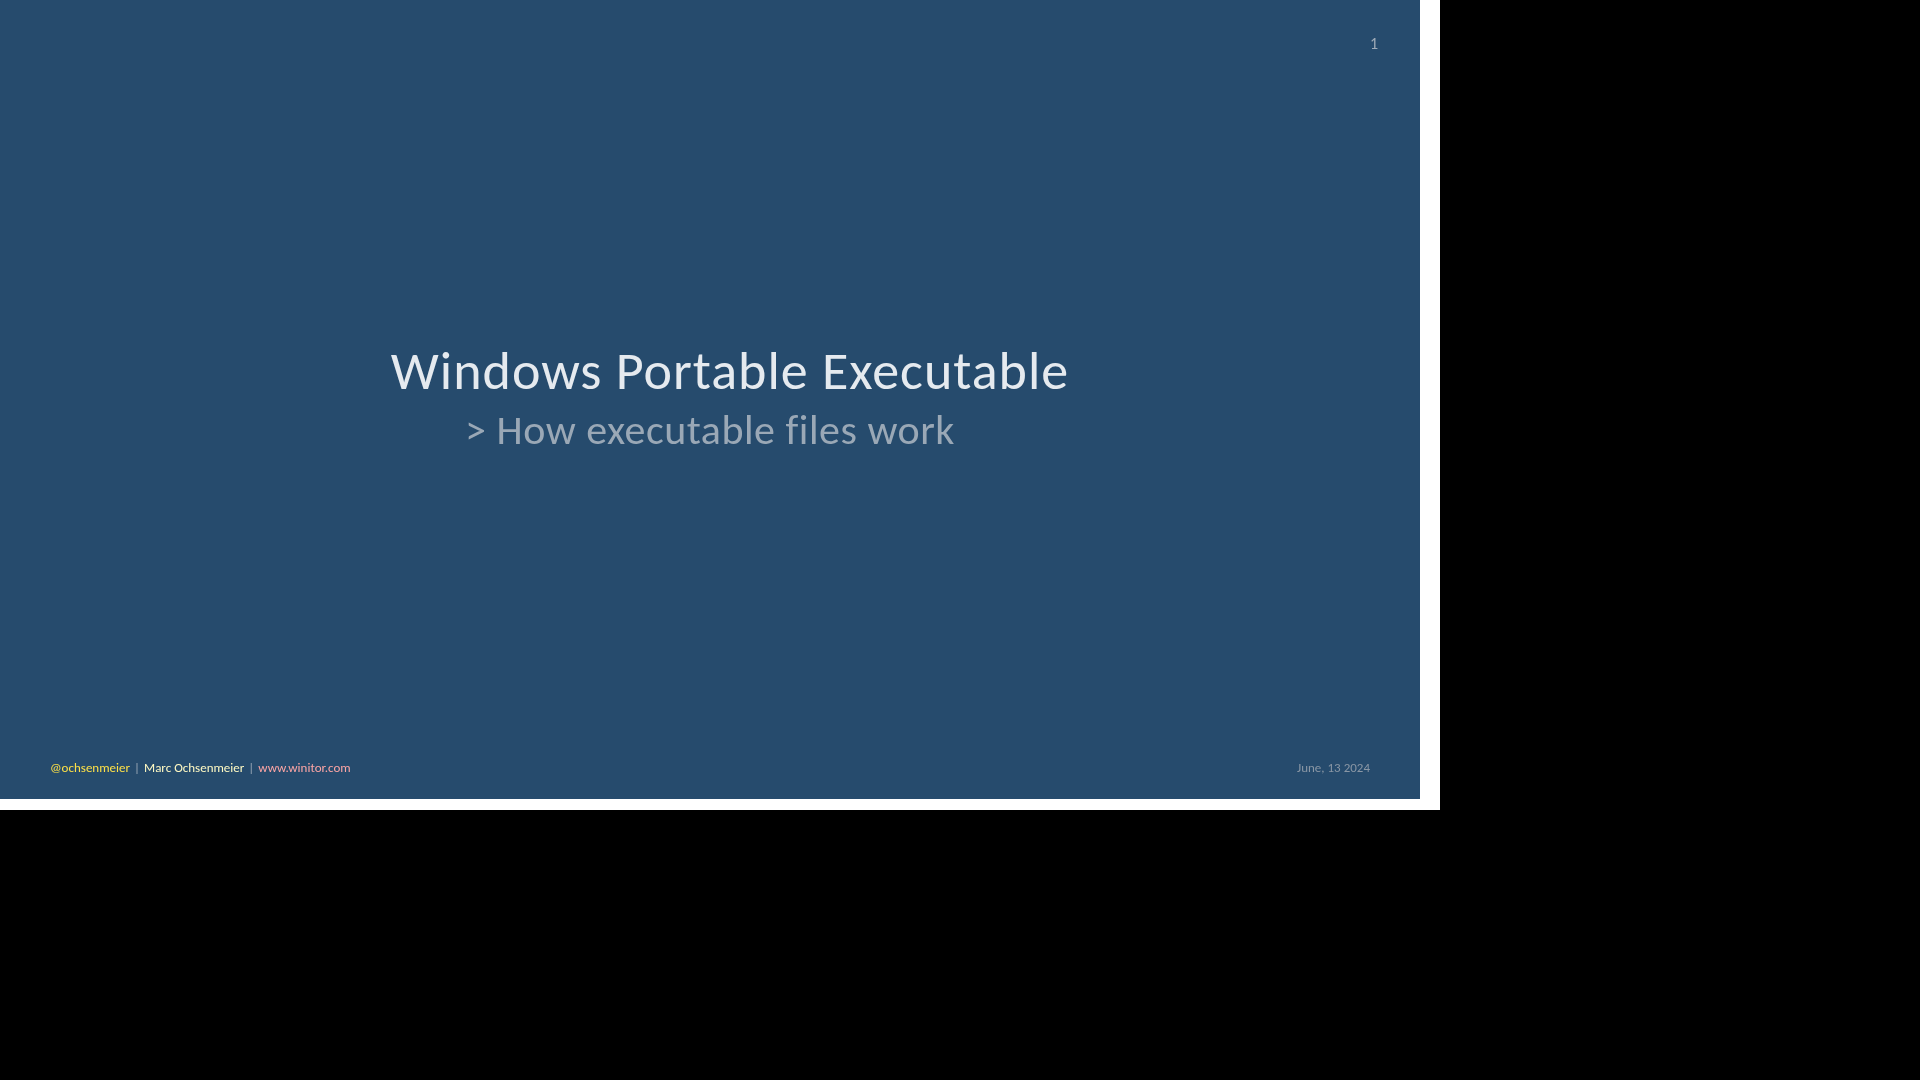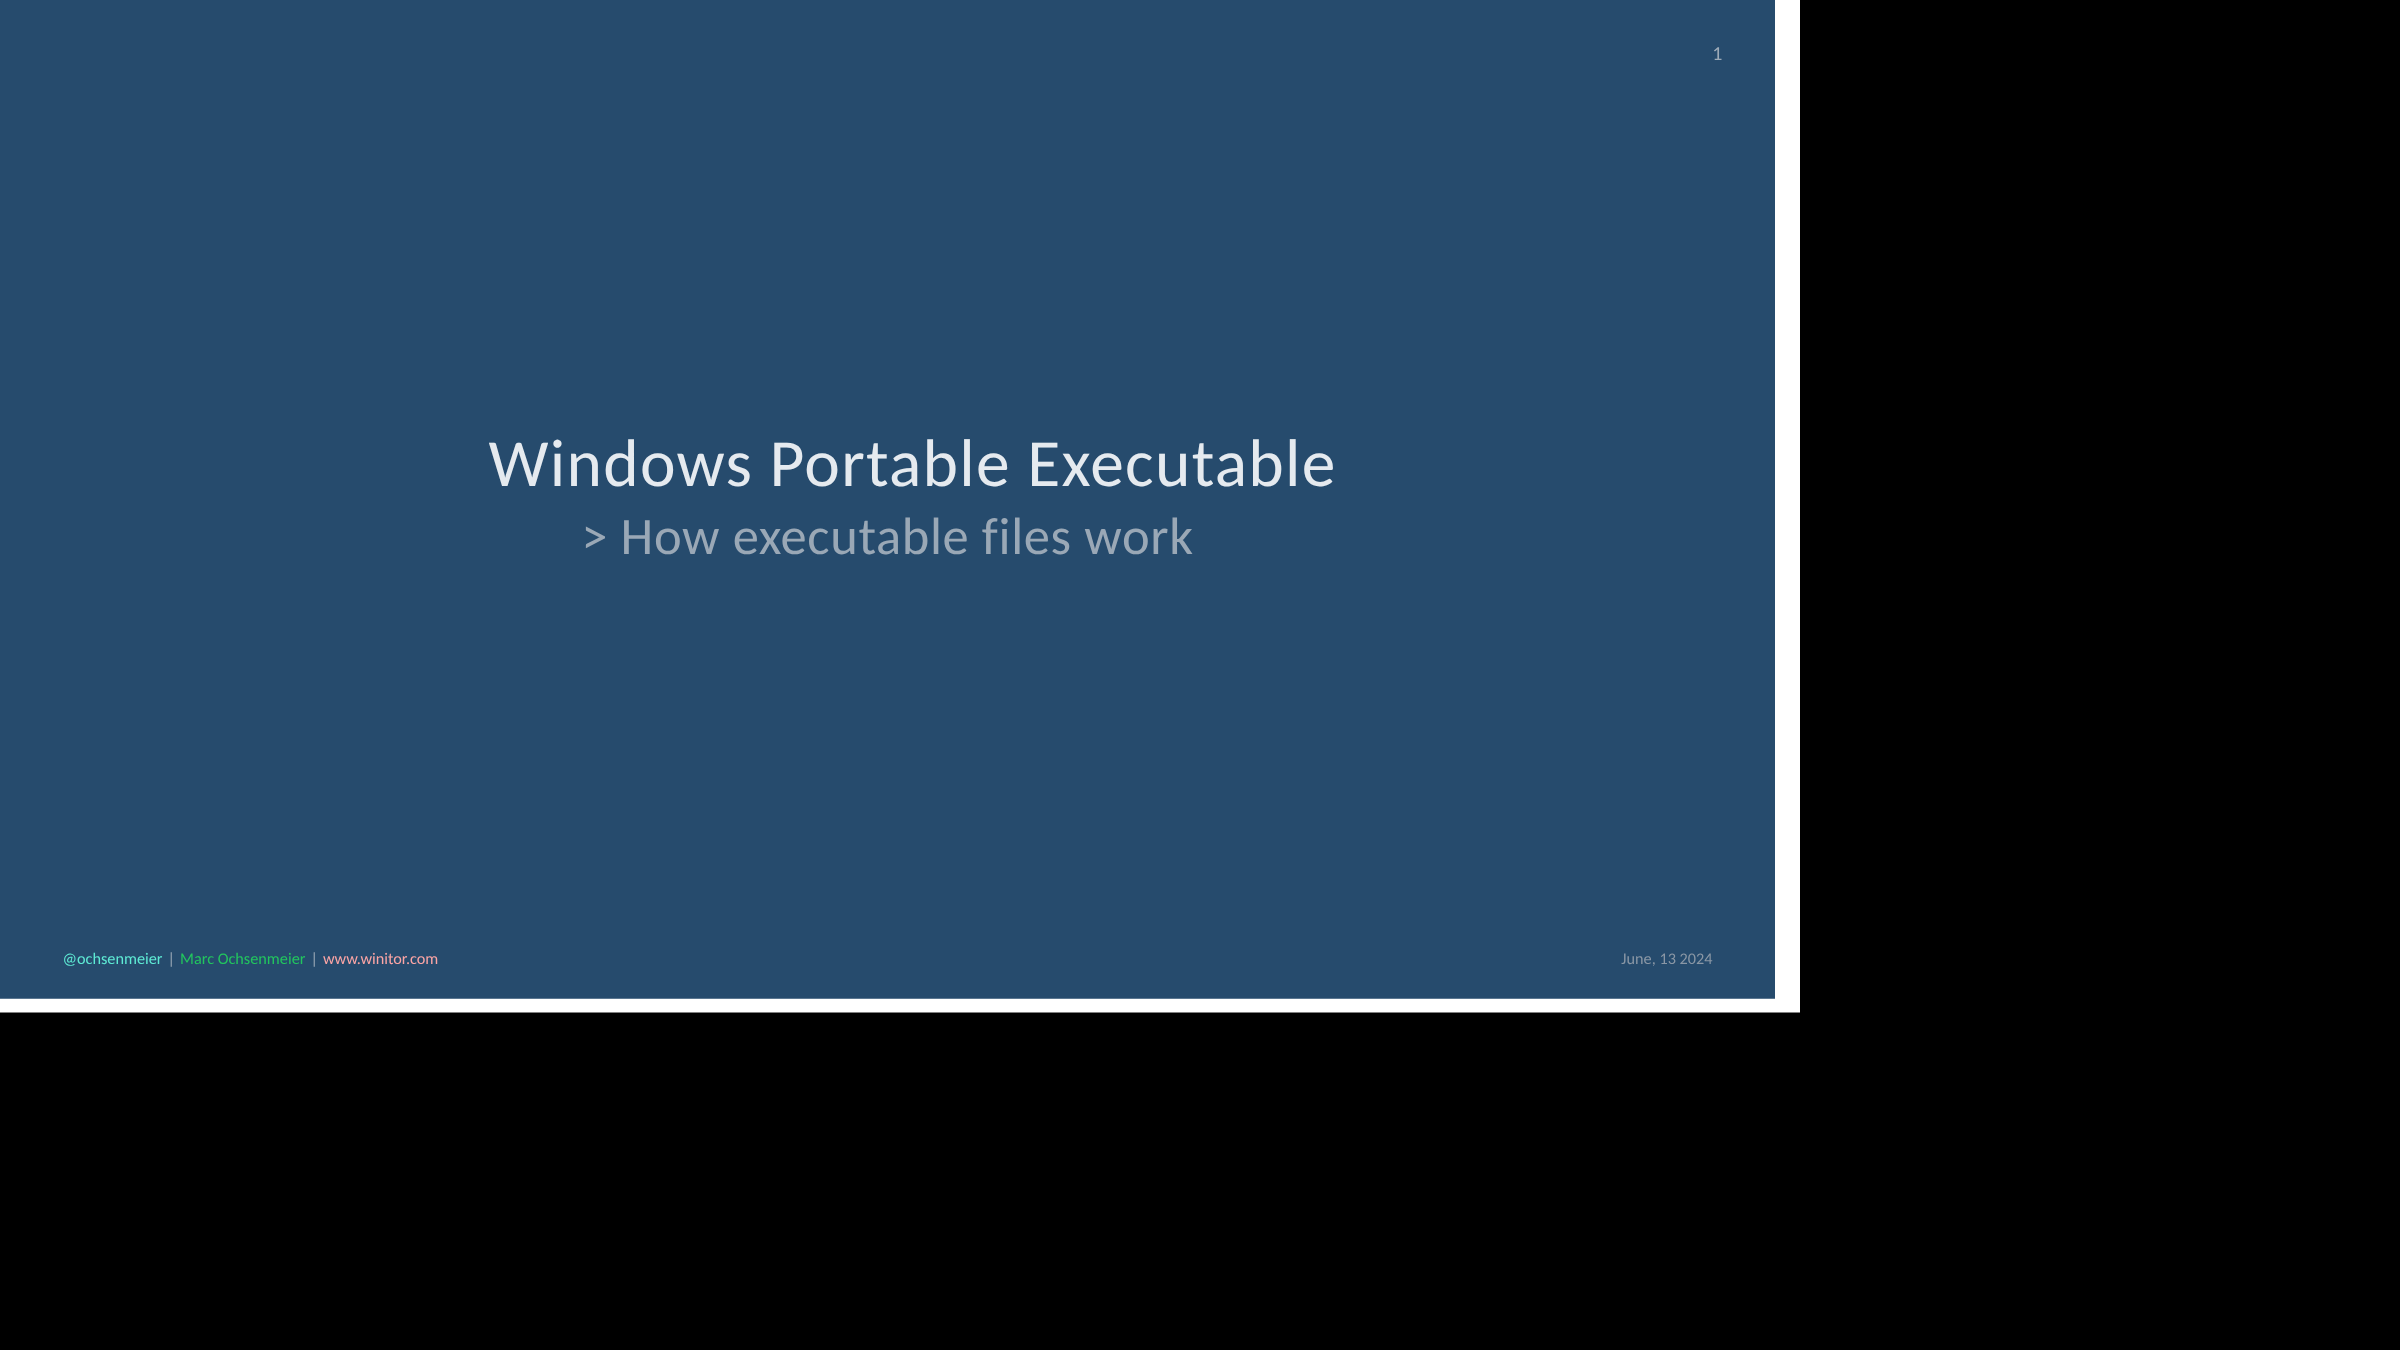--- a/index.html
+++ b/index.html
@@ -49,23 +49,23 @@
       right: 50px;
       display: flex;
       justify-content: space-between;
       align-items: center;
       font-size: 13px;
     }
     .footer-left {
       display: flex;
       gap: 0;
     }
-    .handle { color: #5eead4; }
+    .handle { color: #fde047; }
     .sep { color: #9aa8b6; margin: 0 4px; }
-    .author { color: #22c55e; }
+    .author { color: #fef9c3; }
     .url { color: #fca5a5; }
     .date { color: #8a97a5; }
     .viewport {
       width: 1920px;
       height: 1080px;
       background: #000;
       position: relative;
     }
     .sheet {
       position: absolute;

